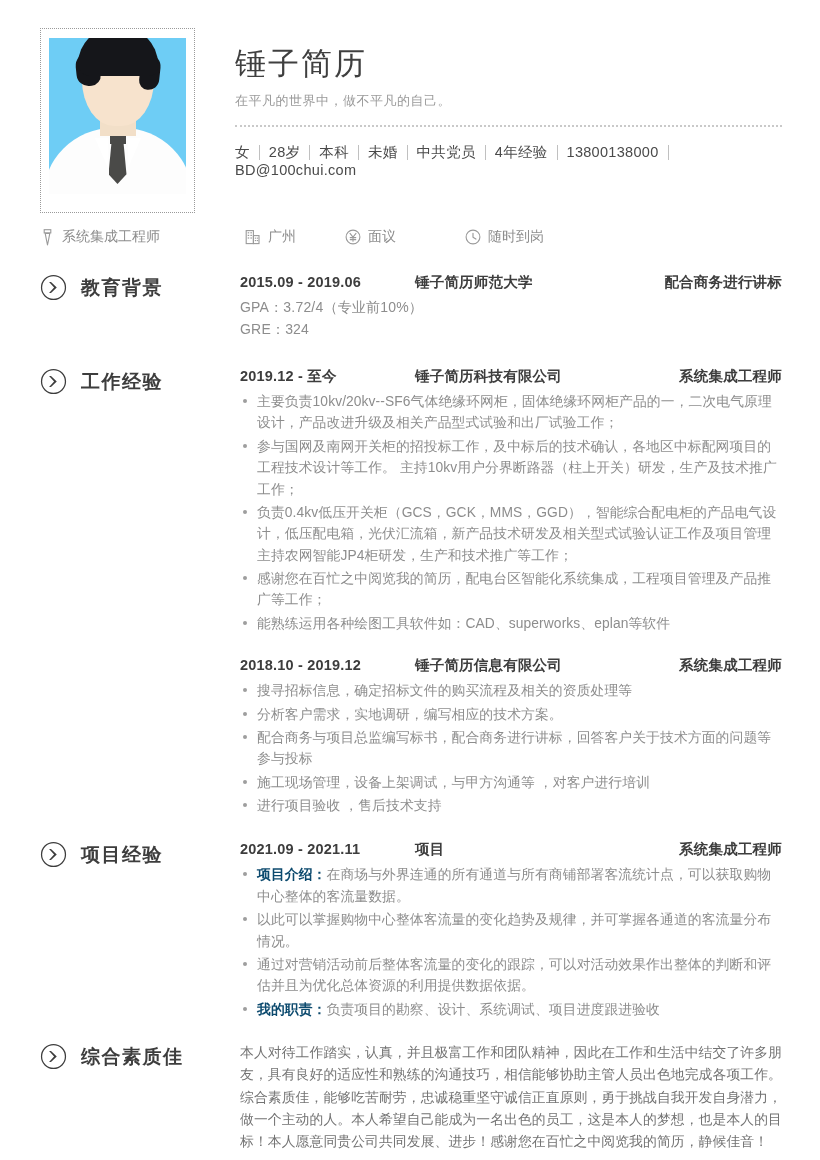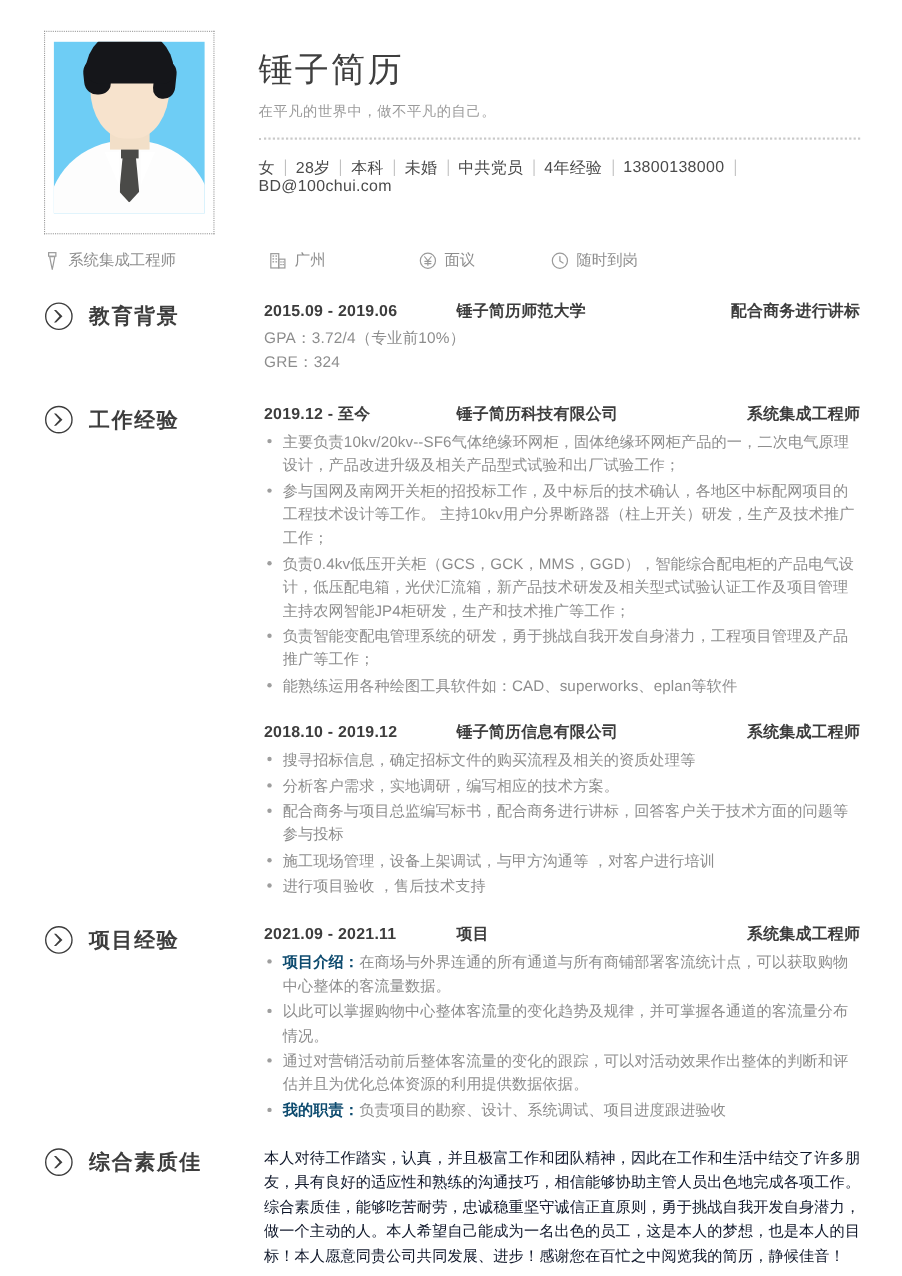--- a/index.html
+++ b/index.html
@@ -232,21 +232,21 @@
   .intent-item {
     display: flex;
     align-items: center;
   }
   .intent-item .ic {
     margin-right: 7px;
     display: inline-flex;
     align-items: center;
   }
   .ii-0 { width: 205px; }
-  .ii-1 { width: 136px; }
+  .ii-1 { width: 100px; }
   .ii-2 { width: 120px; }
   .ii-3 { width: auto; }
 
   
   .entry-head {
     display: flex;
     align-items: baseline;
     font-size: 14.5px;
     font-weight: bold;
     color: #3d3d3d;
@@ -287,21 +287,21 @@
     border-radius: 50%;
   }
   ul.bullets li b {
     color: #0c4a6e;
     font-weight: bold;
   }
 
   .para {
     font-size: 13.8px;
     line-height: 1.62;
-    color: #0f172a;
+    color: #737373;
     letter-spacing: .1px;
     text-align: justify;
   }
 
   
   .s-intent   { margin-top: 12px; }
   .s-edu      { margin-top: 27px; }
   .s-work     { margin-top: 28px; }
   .s-proj     { margin-top: 24px; }
   .s-self     { margin-top: 22px; }
@@ -447,21 +447,21 @@
       <div>
         <div class="entry-head">
           <div class="eh-date">2019.12 - 至今</div>
           <div class="eh-org">锤子简历科技有限公司</div>
           <div class="eh-role">系统集成工程师</div>
         </div>
         <ul class="bullets">
           <li>主要负责10kv/20kv--SF6气体绝缘环网柜，固体绝缘环网柜产品的一，二次电气原理设计，产品改进升级及相关产品型式试验和出厂试验工作；</li>
           <li>参与国网及南网开关柜的招投标工作，及中标后的技术确认，各地区中标配网项目的工程技术设计等工作。 主持10kv用户分界断路器（柱上开关）研发，生产及技术推广工作；</li>
           <li>负责0.4kv低压开关柜（GCS，GCK，MMS，GGD），智能综合配电柜的产品电气设计，低压配电箱，光伏汇流箱，新产品技术研发及相关型式试验认证工作及项目管理 主持农网智能JP4柜研发，生产和技术推广等工作；</li>
-          <li>负责智能变配电管理系统的研发，勇于挑战自我开发自身潜力，工程项目管理及产品推广等工作；</li>
+          <li>感谢您在百忙之中阅览我的简历，配电台区智能化系统集成，工程项目管理及产品推广等工作；</li>
           <li>能熟练运用各种绘图工具软件如：CAD、superworks、eplan等软件</li>
         </ul>
       </div>
 
       <div class="entry-gap">
         <div class="entry-head">
           <div class="eh-date">2018.10 - 2019.12</div>
           <div class="eh-org">锤子简历信息有限公司</div>
           <div class="eh-role">系统集成工程师</div>
         </div>

